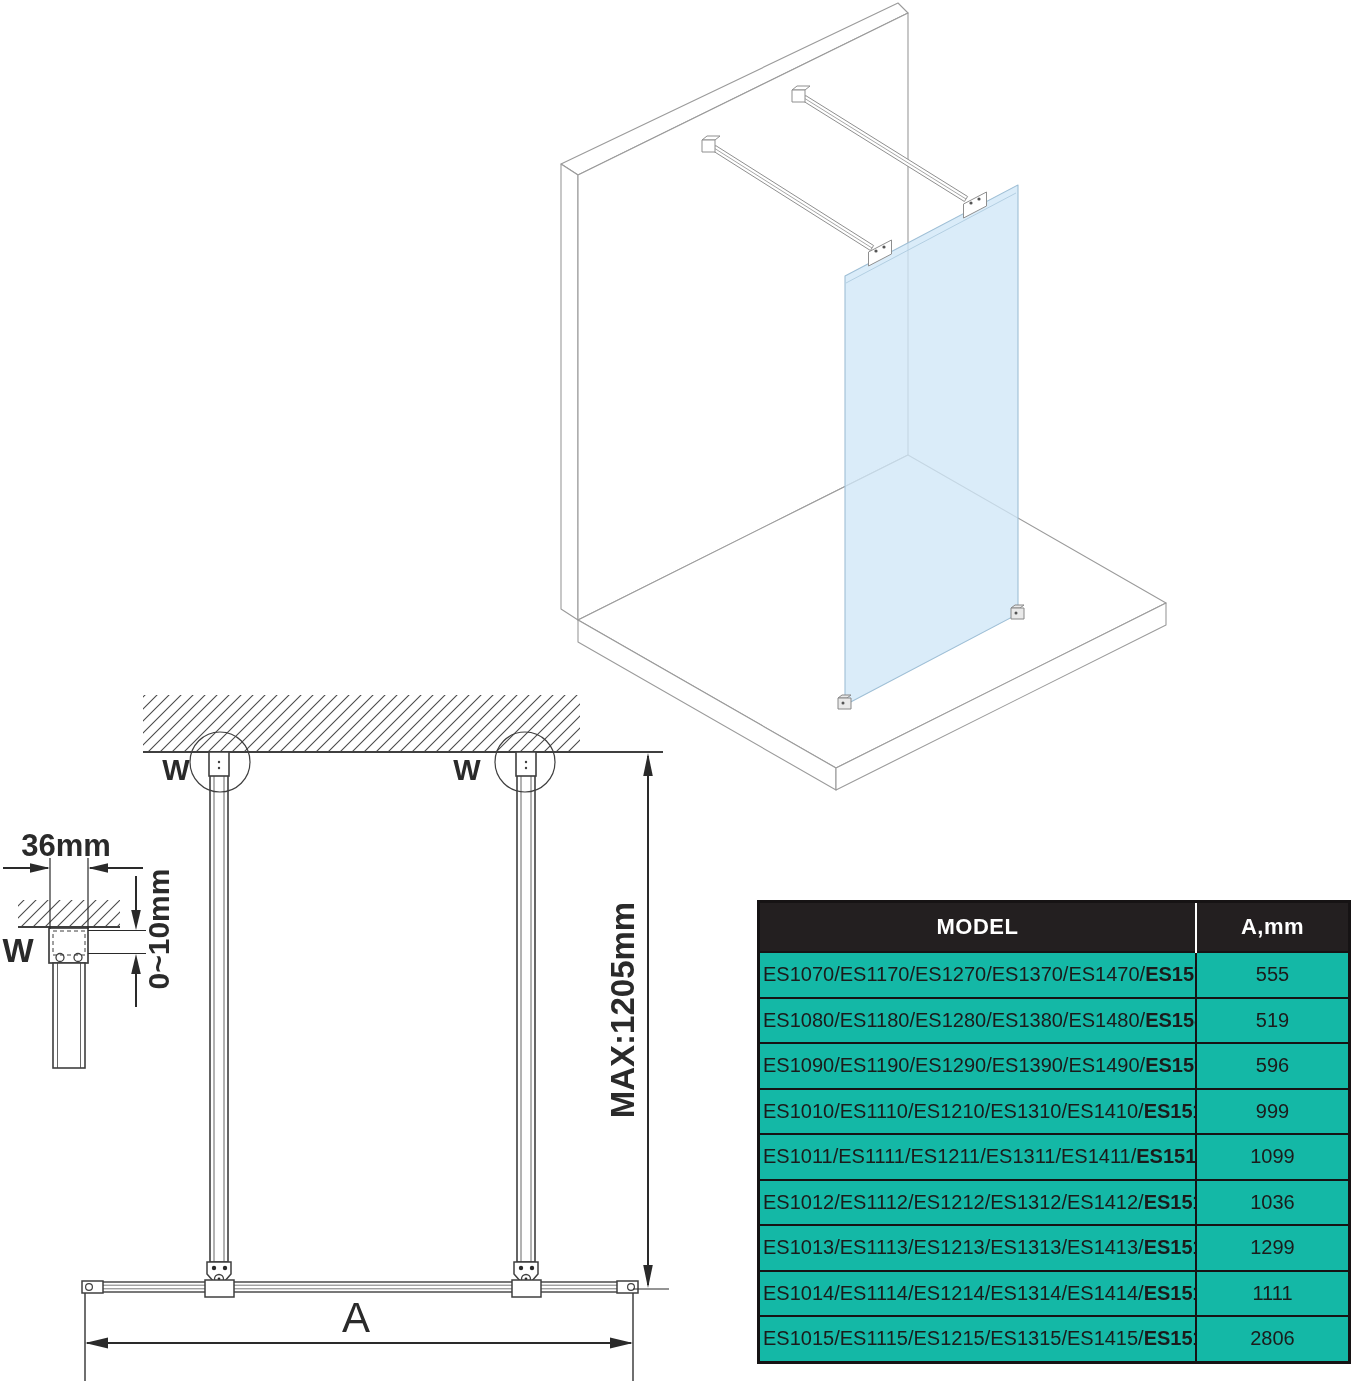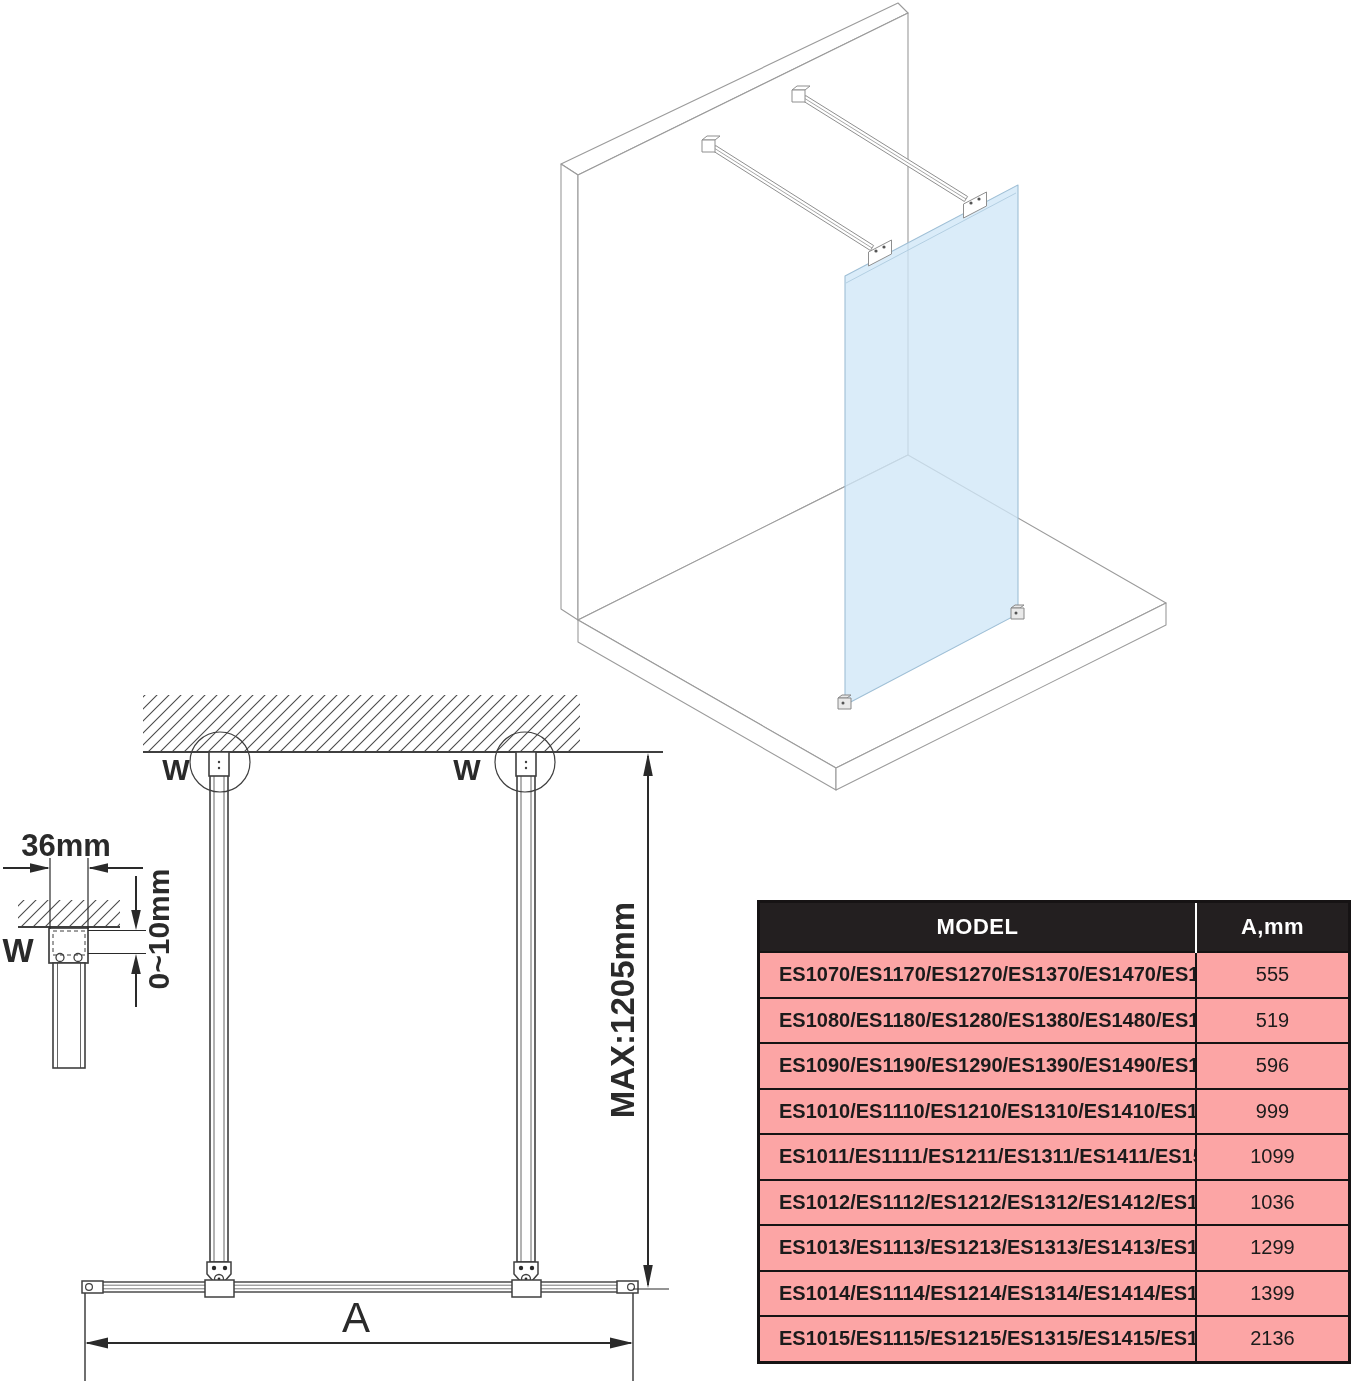--- a/index.html
+++ b/index.html
@@ -1,30 +1,30 @@
 <!DOCTYPE html>
 <html><head>
 <meta charset="utf-8">
 <style>
   html,body{margin:0;padding:0;background:#fff;}
   body{width:1353px;height:1381px;position:relative;overflow:hidden;
        font-family:"Liberation Sans",sans-serif;}
   #drawing{position:absolute;left:0;top:0;}
   
   .size-table{position:absolute;left:757px;top:900px;width:594px;
-      border-collapse:collapse;table-layout:fixed;background:#fca5a5;
+      border-collapse:collapse;table-layout:fixed;background:#14b8a6;
       border:3px solid #161314;}
   .size-table th{background:#231f20;color:#fff;font-weight:bold;
       font-size:22px;height:46px;text-align:center;letter-spacing:.5px;
       border:0;}
   .size-table th.model-col{width:433px;border-right:2px solid #fff;}
   .size-table td{border:2px solid #161314;height:43.5px;text-align:center;
       font-size:20px;color:#1b1b1b;white-space:nowrap;padding:0 3px;
       overflow:hidden;}
-  .size-table td.models span{font-weight:bold;margin-left:16px;}
+  .size-table td.models span{font-weight:normal;}
   .size-table td.models b{font-weight:bold;}
   svg text{font-family:"Liberation Sans",sans-serif;fill:#2a2a2a;}
   svg .dimtxt{font-weight:bold;}
 </style>
 </head>
 <body>
 
 <svg id="drawing" width="1353" height="1381" viewBox="0 0 1353 1381">
   <defs>
     <pattern id="hatch" patternUnits="userSpaceOnUse" width="12" height="12">
@@ -228,21 +228,21 @@
     <td class="amm">1036</td>
   </tr>
 
   <tr>
     <td class="models"><span>ES1013/ES1113/ES1213/ES1313/ES1413/</span><b>ES1513</b></td>
     <td class="amm">1299</td>
   </tr>
 
   <tr>
     <td class="models"><span>ES1014/ES1114/ES1214/ES1314/ES1414/</span><b>ES1514</b></td>
-    <td class="amm">1399</td>
+    <td class="amm">1111</td>
   </tr>
 
   <tr>
     <td class="models"><span>ES1015/ES1115/ES1215/ES1315/ES1415/</span><b>ES1515</b></td>
-    <td class="amm">2136</td>
+    <td class="amm">2806</td>
   </tr>
 </tbody>
 </table>
 
 </body></html>

